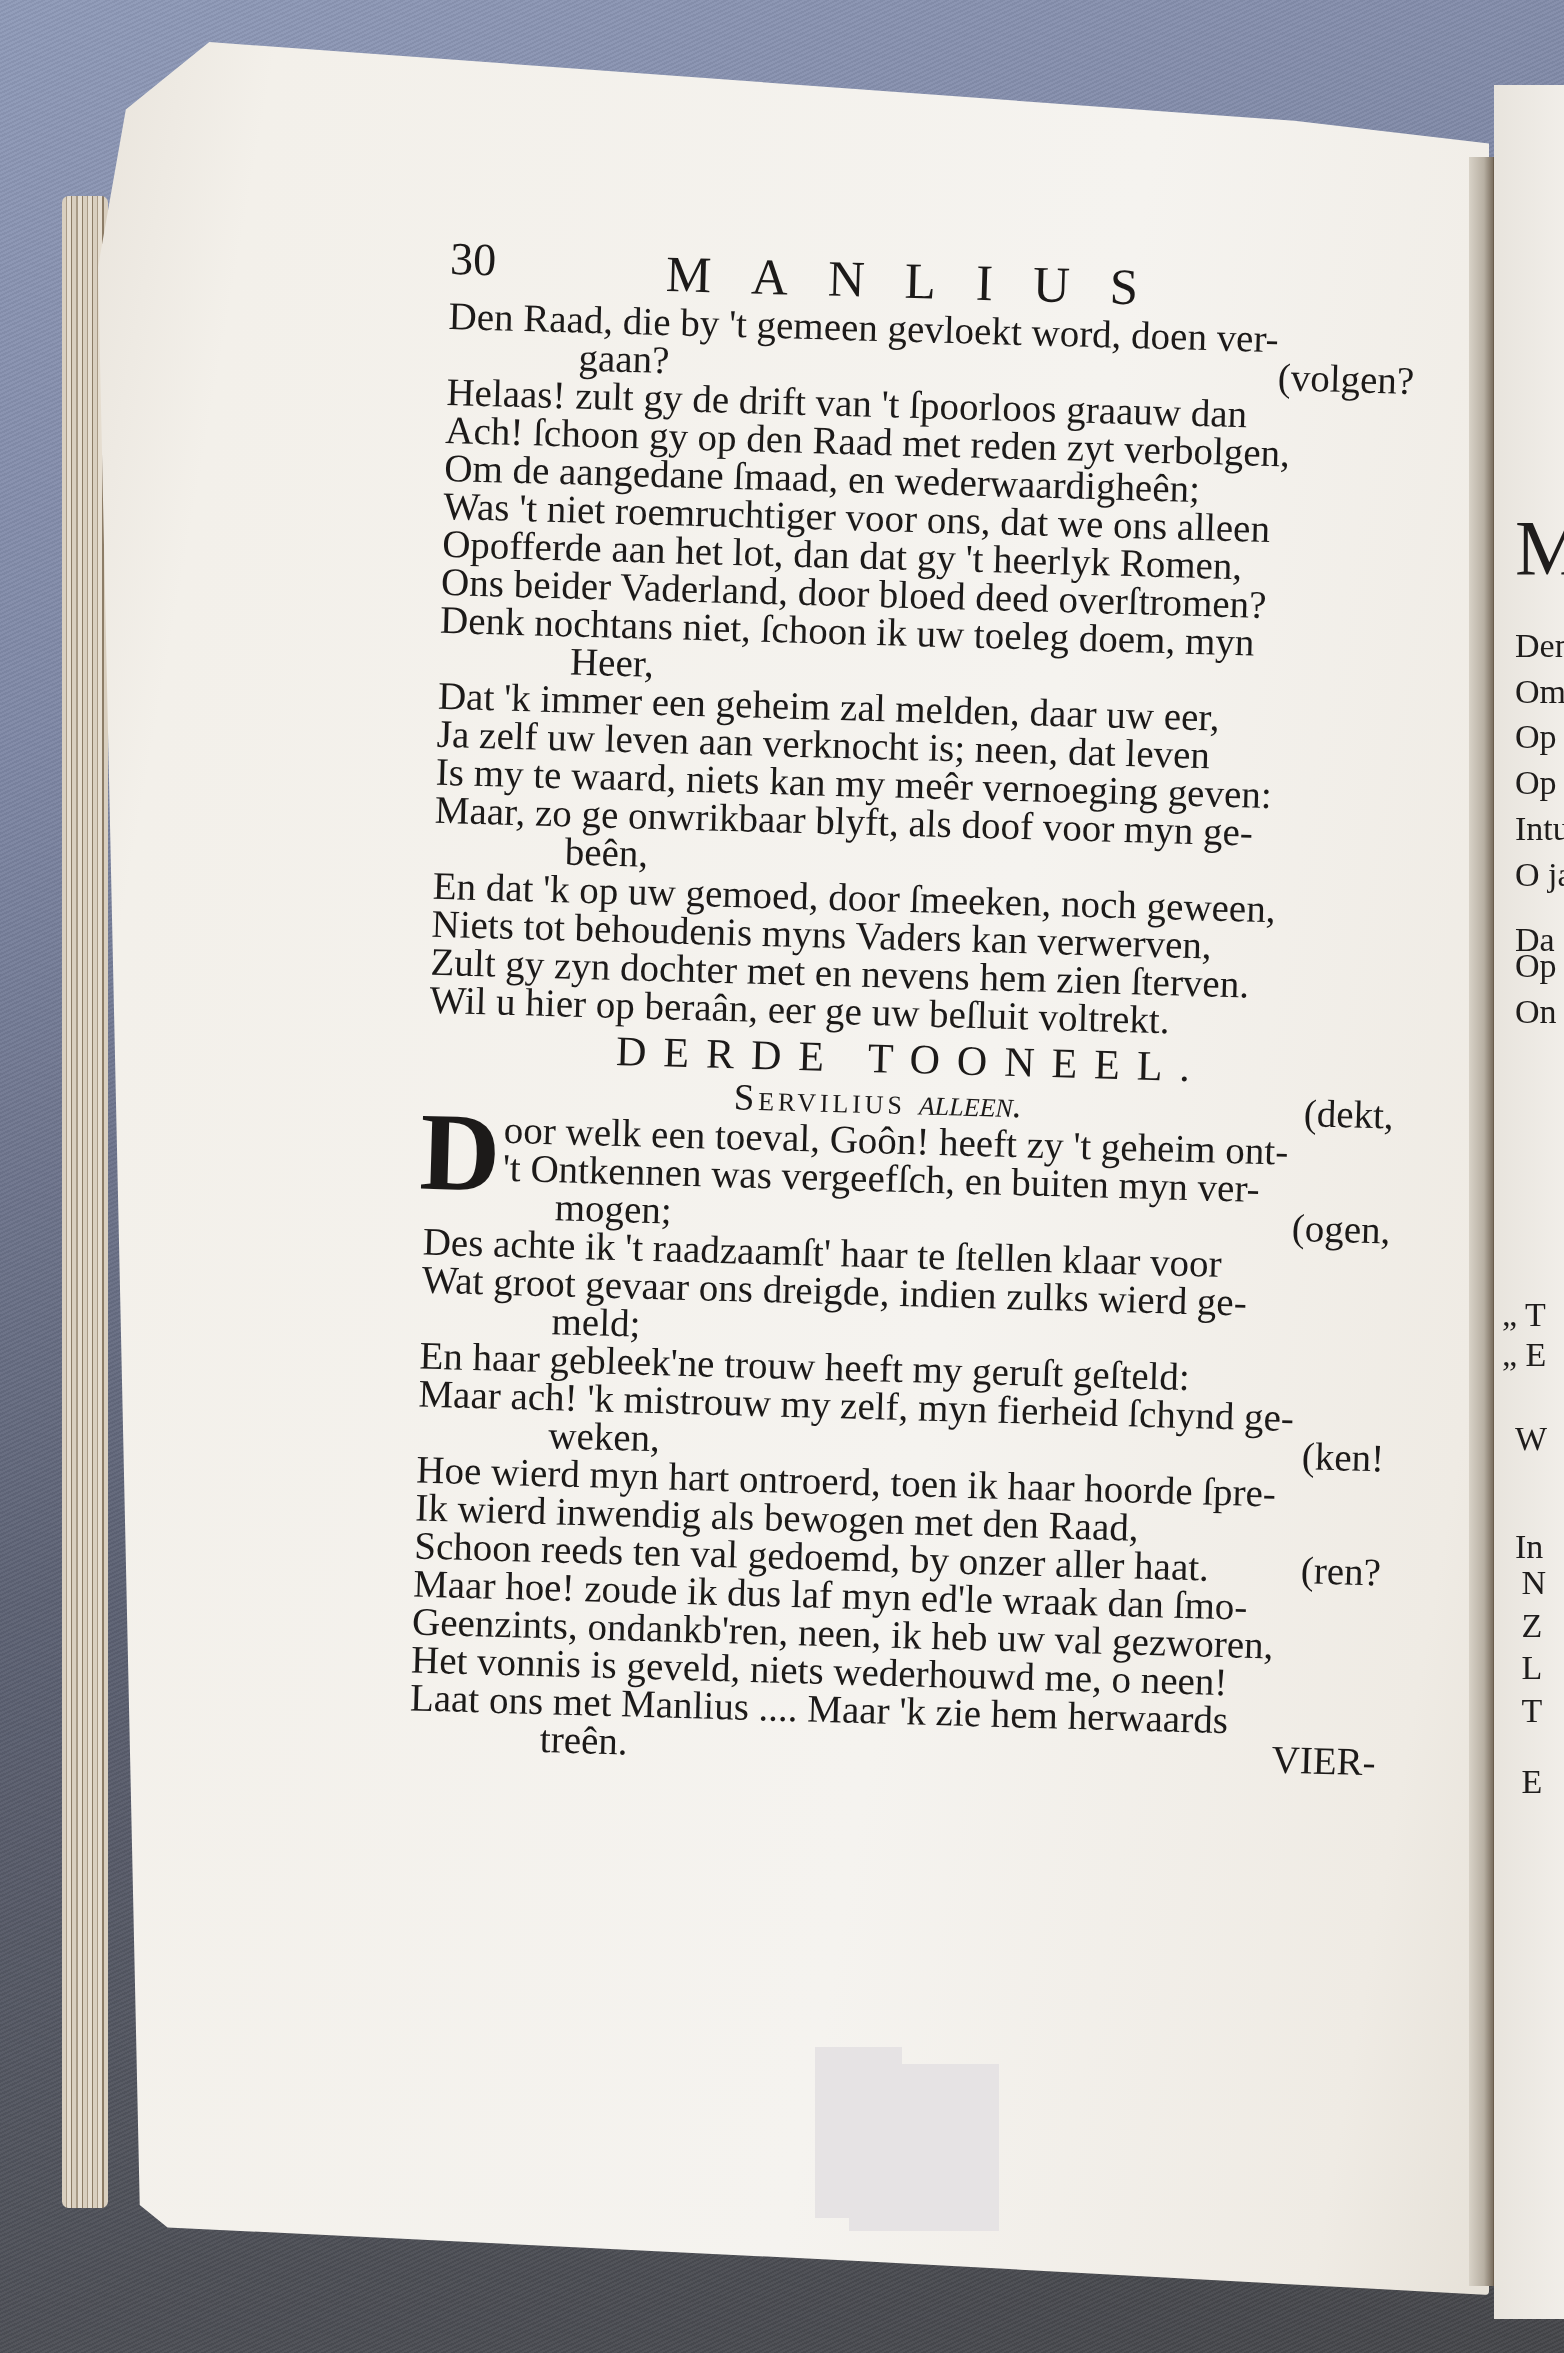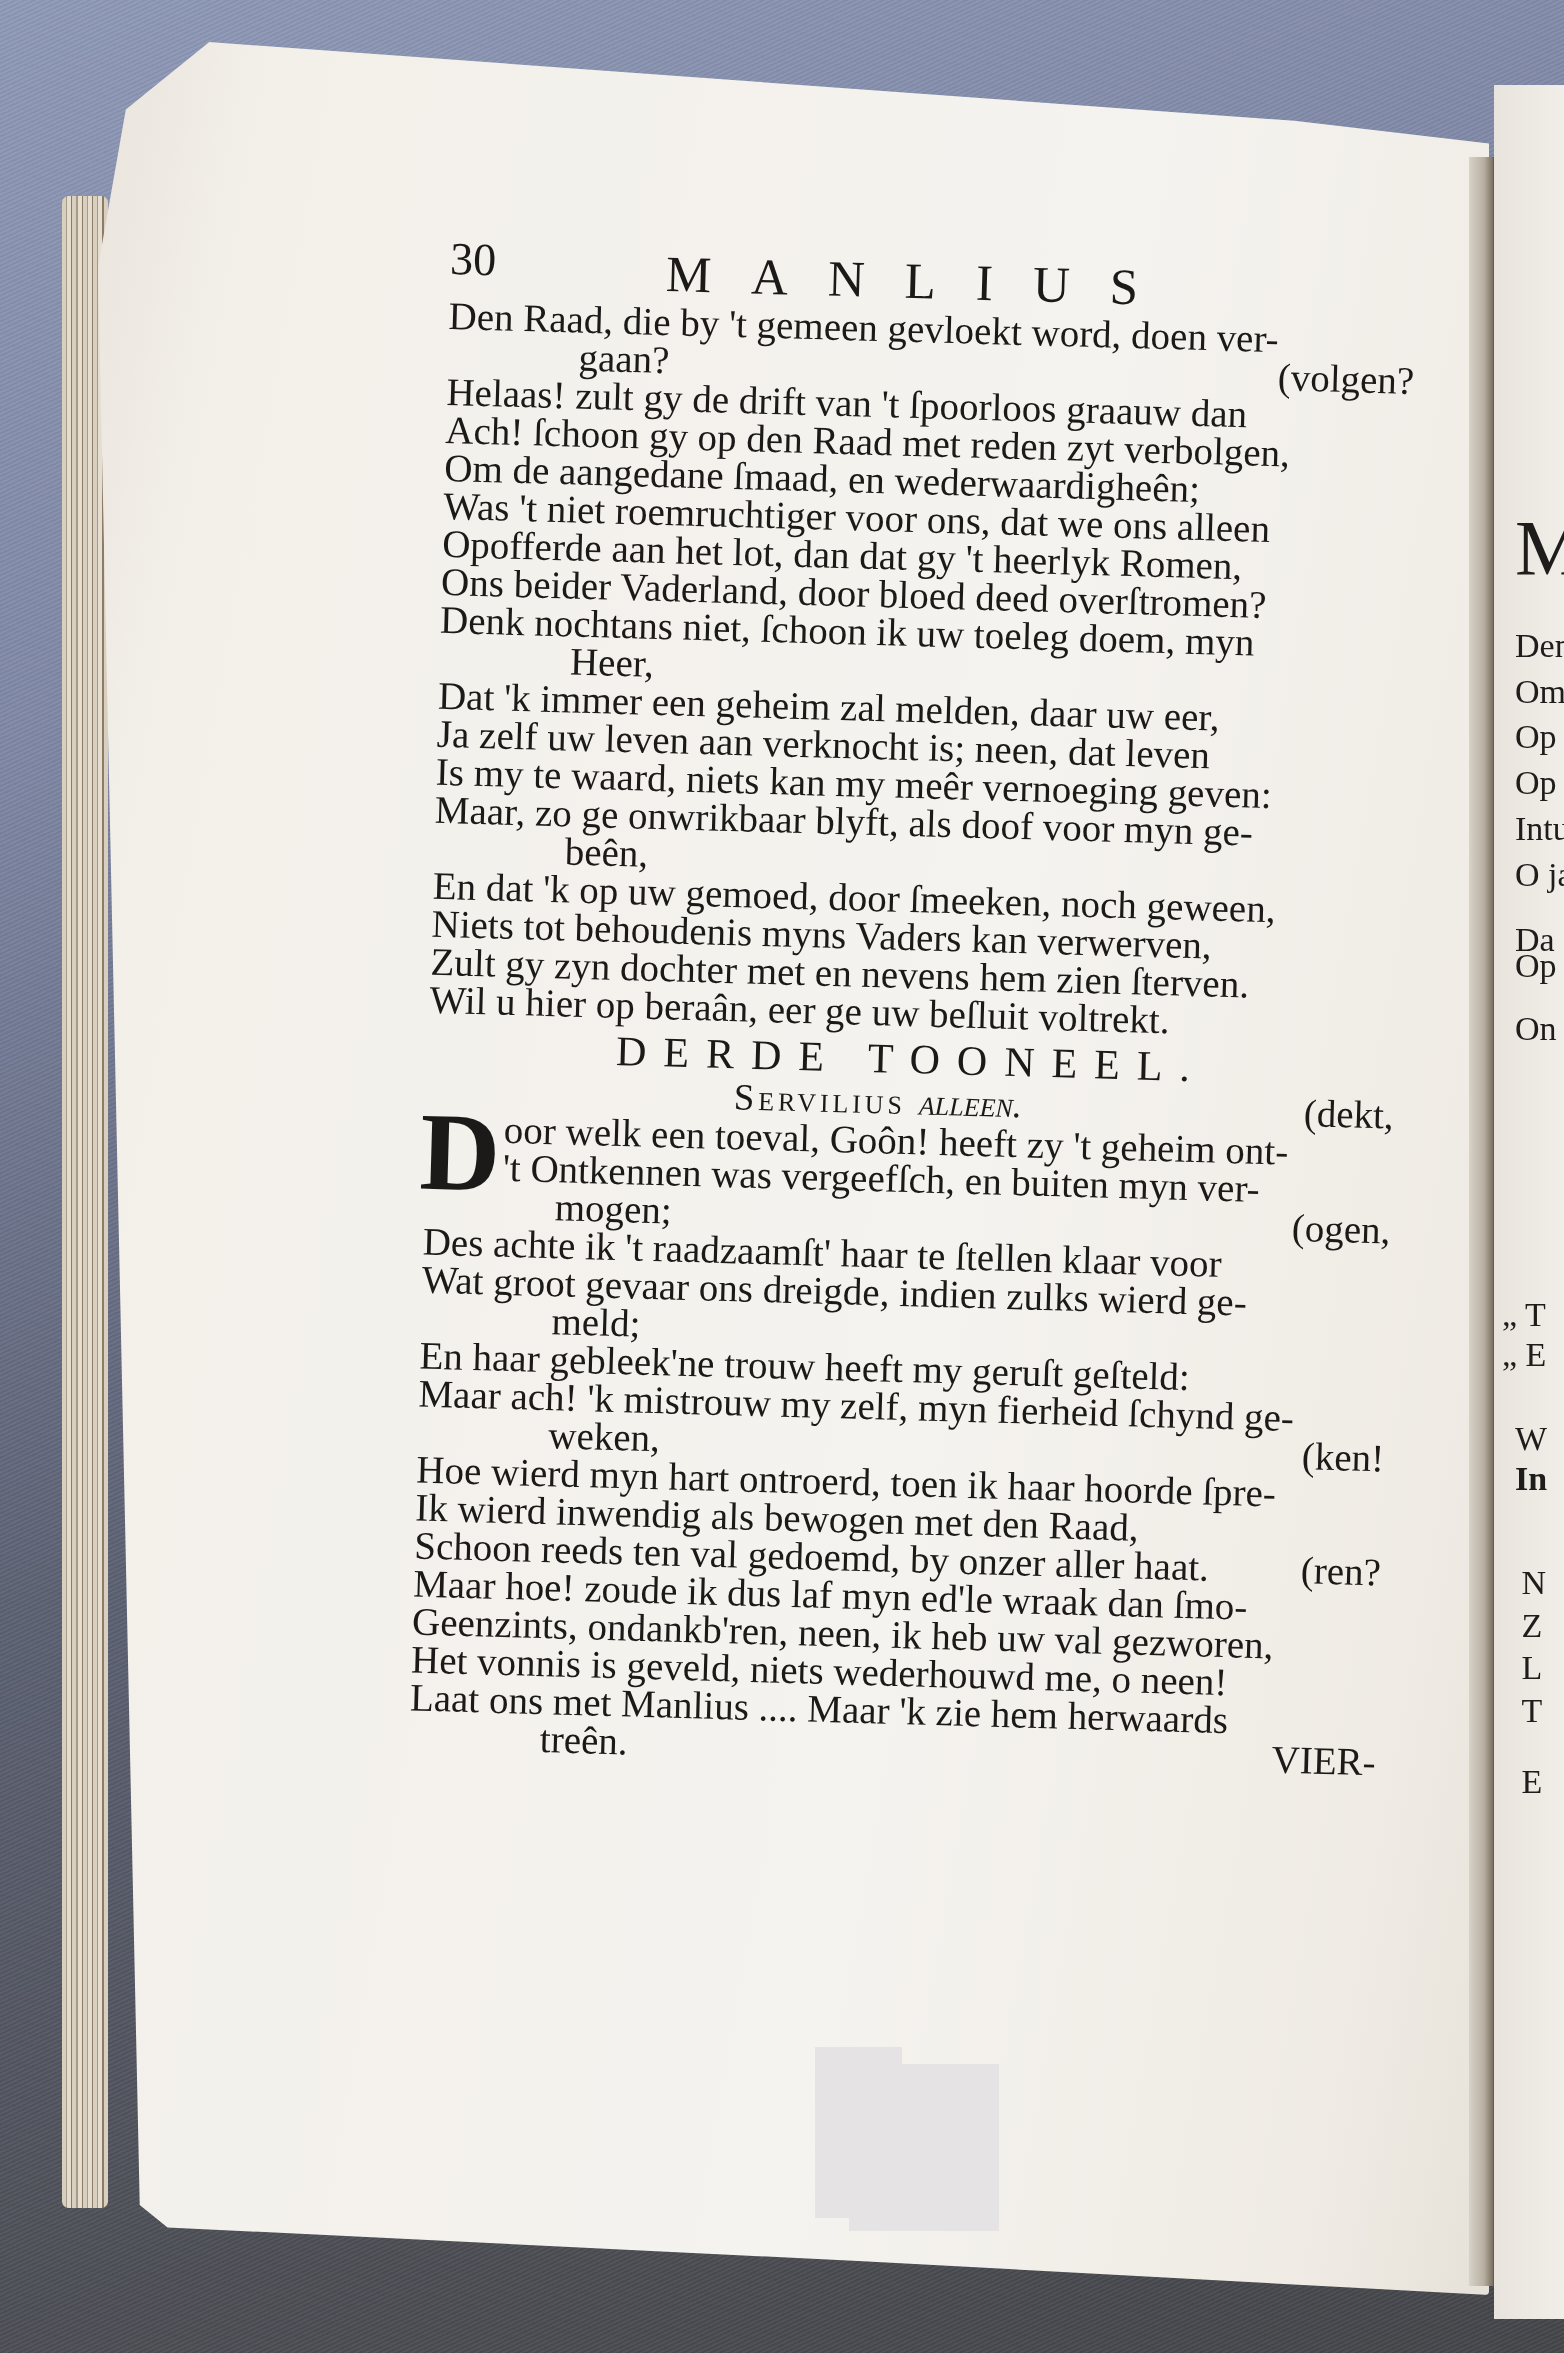--- a/index.html
+++ b/index.html
@@ -92,25 +92,25 @@
 <div class="right-text">
   <div class="rline rbig" style="top:503px;">M</div>
   <div class="rline" style="top:627px;">Den</div>
   <div class="rline" style="top:673px;">Om</div>
   <div class="rline" style="top:718px;">Op t</div>
   <div class="rline" style="top:764px;">Op r</div>
   <div class="rline" style="top:810px;">Intu</div>
   <div class="rline" style="top:856px;">O ja</div>
   <div class="rline" style="top:921px;">Da</div>
   <div class="rline" style="top:947px;">Op</div>
-  <div class="rline" style="top:993px;margin-top:17px;">On</div>
+  <div class="rline" style="top:993px;">On</div>
   <div class="rline" style="top:1296px; left:-13px;">„ T</div>
   <div class="rline" style="top:1336px; left:-13px;">„ E</div>
   <div class="rline" style="top:1420px;">W</div>
-  <div class="rline" style="top:1460px;font-weight:bold;">In</div>
+  <div class="rline" style="top:1528px;">In</div>
   <div class="rline" style="top:1564px; left:6.5px;">N</div>
   <div class="rline" style="top:1607px; left:6.5px;">Z</div>
   <div class="rline" style="top:1649px; left:6.5px;">L</div>
   <div class="rline" style="top:1692px; left:6.5px;">T</div>
   <div class="rline" style="top:1763px; left:6.5px;">E</div>
 </div>
 
 <div class="text-block">
   <div class="running-head">
     <span class="page-number">30</span>

